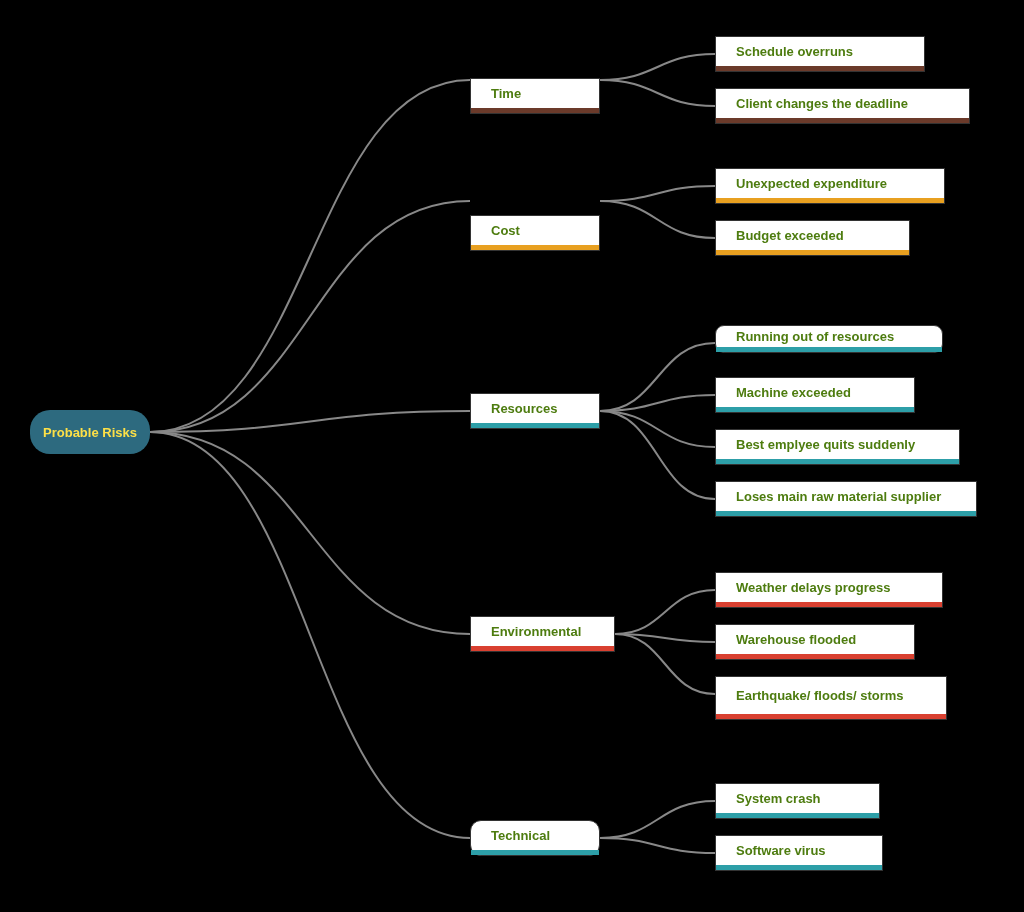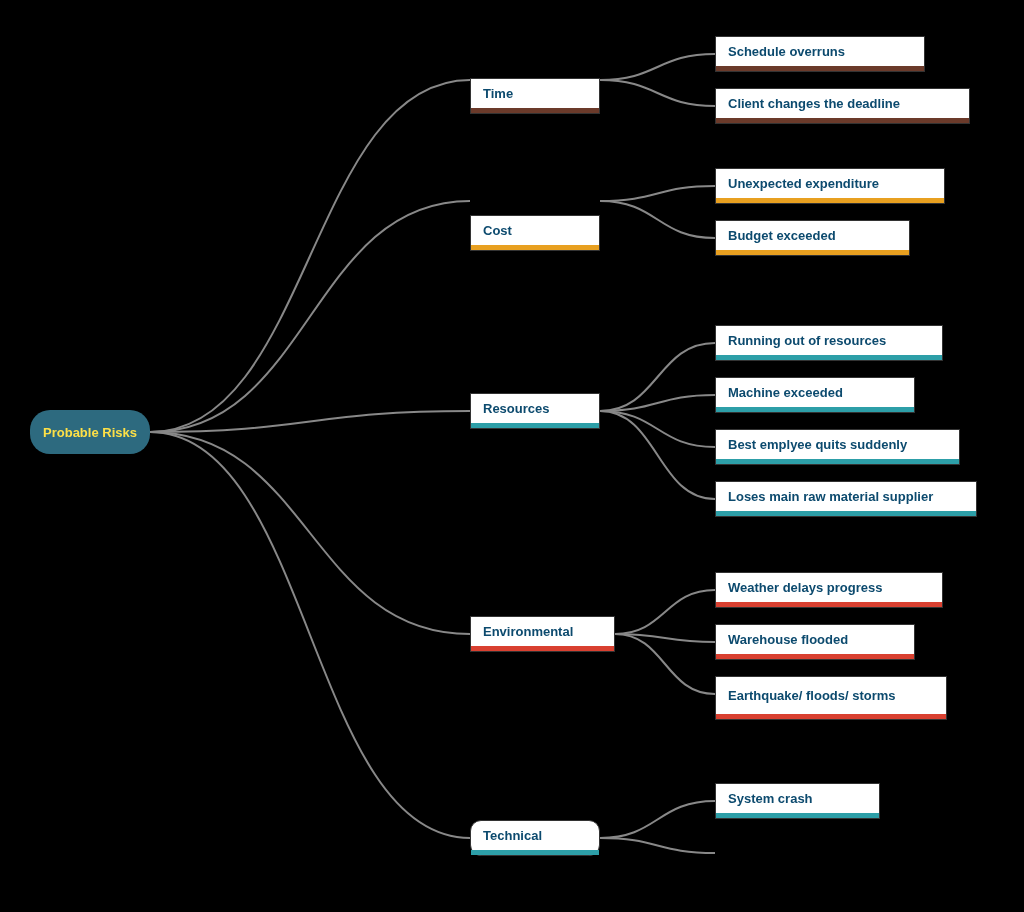--- a/index.html
+++ b/index.html
@@ -15,24 +15,24 @@
       top: 0; left: 0;
       width: 1024px;
       height: 912px;
     }
     .node-box {
       position: absolute;
       background: #fff;
       border: 1.5px solid #333;
       display: flex;
       align-items: center;
-      padding: 0 12px;
+      padding: 0 20px;
       font-size: 13px;
       font-weight: bold;
-      color: #0c4a6e;
+      color: #4d7c0f;
     }
     .root-node {
       position: absolute;
       background: #2d6a7f;
       border-radius: 20px;
       display: flex;
       align-items: center;
       justify-content: center;
       color: #fde047;
       font-size: 13px;
@@ -101,21 +101,21 @@
       <div class="accent-bar" style="background-color: rgb(232, 160, 32);"></div>
     </div>
     <div class="node-box" style="left: 715px; top: 220px; width: 195px; height: 36px; padding-bottom: 5px; position: absolute;">
       <span>Budget exceeded</span>
       <div class="accent-bar" style="background-color: rgb(232, 160, 32);"></div>
     </div>
     <div class="node-box" style="left: 470px; top: 393px; width: 130px; height: 36px; padding-bottom: 5px; position: absolute;">
       <span>Resources</span>
       <div class="accent-bar" style="background-color: rgb(45, 159, 168);"></div>
     </div>
-    <div class="node-box" style="left: 715px; top: 325px; width: 228px; height: 36px; padding-bottom: 5px; position: absolute;">
+    <div class="node-box" style="left: 715px; top: 325px; width: 228px; height: 28px; padding-bottom: 5px; position: absolute; border-radius: 9px;">
       <span>Running out of resources</span>
       <div class="accent-bar" style="background-color: rgb(45, 159, 168);"></div>
     </div>
     <div class="node-box" style="left: 715px; top: 377px; width: 200px; height: 36px; padding-bottom: 5px; position: absolute;">
       <span>Machine exceeded</span>
       <div class="accent-bar" style="background-color: rgb(45, 159, 168);"></div>
     </div>
     <div class="node-box" style="left: 715px; top: 429px; width: 245px; height: 36px; padding-bottom: 5px; position: absolute;">
       <span>Best emplyee quits suddenly</span>
       <div class="accent-bar" style="background-color: rgb(45, 159, 168);"></div>
@@ -141,13 +141,17 @@
       <div class="accent-bar" style="background-color: rgb(217, 64, 48);"></div>
     </div>
     <div class="node-box" style="left: 470px; top: 820px; width: 130px; height: 36px; padding-bottom: 5px; position: absolute; border-radius: 11px;">
       <span>Technical</span>
       <div class="accent-bar" style="background-color: rgb(45, 159, 168);"></div>
     </div>
     <div class="node-box" style="left: 715px; top: 783px; width: 165px; height: 36px; padding-bottom: 5px; position: absolute;">
       <span>System crash</span>
       <div class="accent-bar" style="background-color: rgb(45, 159, 168);"></div>
     </div>
+    <div class="node-box" style="left: 715px; top: 835px; width: 168px; height: 36px; padding-bottom: 5px; position: absolute;">
+      <span>Software virus</span>
+      <div class="accent-bar" style="background-color: rgb(45, 159, 168);"></div>
+    </div>
   </div>
 
 </body></html>

